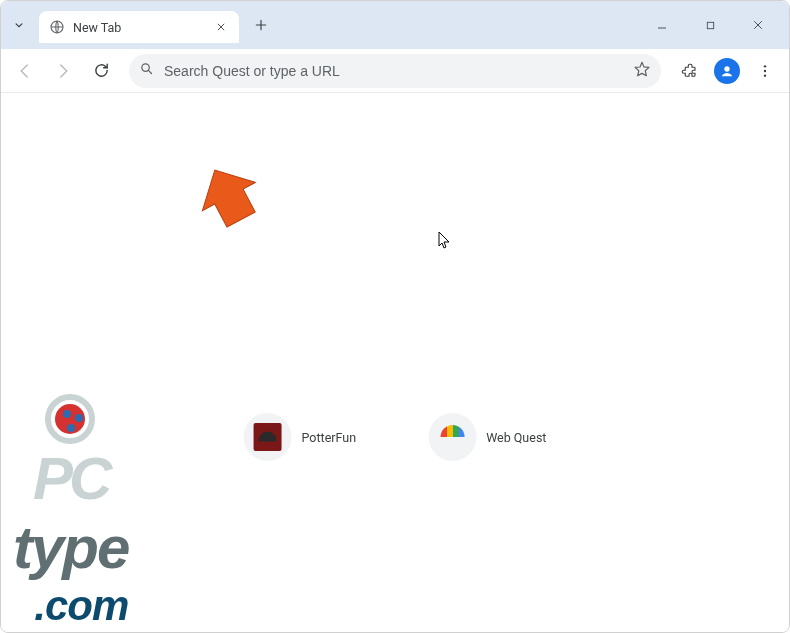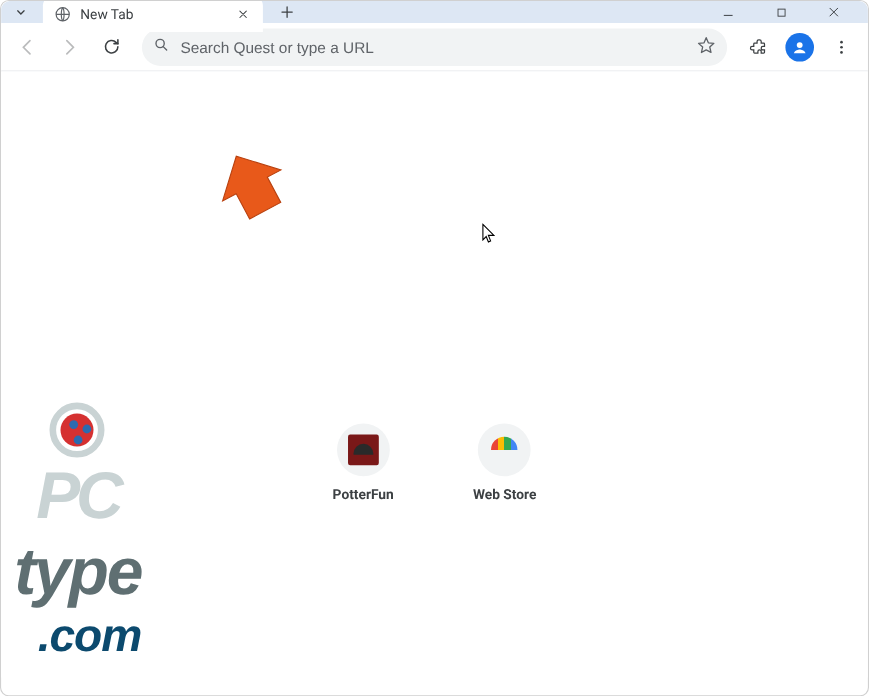--- a/index.html
+++ b/index.html
@@ -7,21 +7,21 @@
   width: 790px;
   height: 633px;
   font-family: -apple-system, BlinkMacSystemFont, "Segoe UI", Roboto, Arial, sans-serif;
   background: #fff;
   position: relative;
   overflow: hidden;
   border: 1px solid #d0d0d0;
   border-radius: 8px;
 }
 .titlebar {
-  height: 20px;
+  height: 48px;
   background: #dde7f4;
   display: flex;
   align-items: center;
   padding: 0 4px;
   border-top-left-radius: 8px;
   border-top-right-radius: 8px;
 }
 .tab-dropdown {
   width: 28px;
   height: 28px;
@@ -81,21 +81,21 @@
   background: transparent;
   font-size: 14px;
   color: #5f6368;
   outline: none;
 }
 .omnibox input::placeholder { color: #5f6368; }
 .tb-icon { width: 32px; height:32px; display:flex; align-items:center; justify-content:center; cursor:pointer; border-radius:50%; }
 .avatar-circle { width:26px; height:26px; background:#1a73e8; border-radius:50%; display:flex; align-items:center; justify-content:center; }
 .content { position: relative; width: 100%; height: calc(100% - 80px); background:#fff; }
 .shortcuts { position:absolute; left:50%; top:320px; transform:translateX(-50%); display:flex; gap: 72px; }
-.shortcut { display:flex; flex-direction:column; align-items:center; gap:10px; cursor:pointer;font-weight:bold; }
+.shortcut { display:flex; flex-direction:row; align-items:center; gap:10px; cursor:pointer; }
 .shortcut .circle { width:48px; height:48px; background:#f1f3f4; border-radius:50%; display:flex; align-items:center; justify-content:center; }
 .shortcut .label { font-size:12.5px; color:#3c4043; }
 .sc-potterfun { width:28px; height:28px; background:#7a1818; border-radius:2px; position:relative; }
 .sc-potterfun:after { content:''; position:absolute; left:50%; top:50%; transform:translate(-50%,-55%); width:18px; height:10px; background:#2a2a2a; border-radius:9px 9px 0 0; }
 .sc-webstore { width:24px; height:24px; position:relative; }
 .sc-webstore-arc { width:24px; height:12px; border-radius:12px 12px 0 0; background: linear-gradient(90deg,#ea4335 0 25%, #fbbc05 25% 50%, #34a853 50% 75%, #4285f4 75% 100%); }
 .cursor-pointer { position:absolute; left:436px; top:138px; }
 .arrow-annotation { position:absolute; left:188px; top:70px; }
 .watermark { position:absolute; left:12px; bottom:8px; display:flex; align-items:center; font-family: Arial, sans-serif; font-style: italic; font-weight: bold; flex-direction: column; }
 .watermark .bug {
@@ -227,21 +227,21 @@
         <div class="sc-potterfun"></div>
       </div>
       <div class="label">PotterFun</div>
     </div>
     <div class="shortcut">
       <div class="circle">
         <div class="sc-webstore">
           <div class="sc-webstore-arc"></div>
         </div>
       </div>
-      <div class="label">Web Store</div>
+      <div class="label">Web Quest</div>
     </div>
   </div>
 
   <div class="watermark">
     <div class="bug"></div>
     <span class="p">PC</span>
     <span class="risk">type</span>
     <span class="com">.com</span>
   </div>
 </div>

